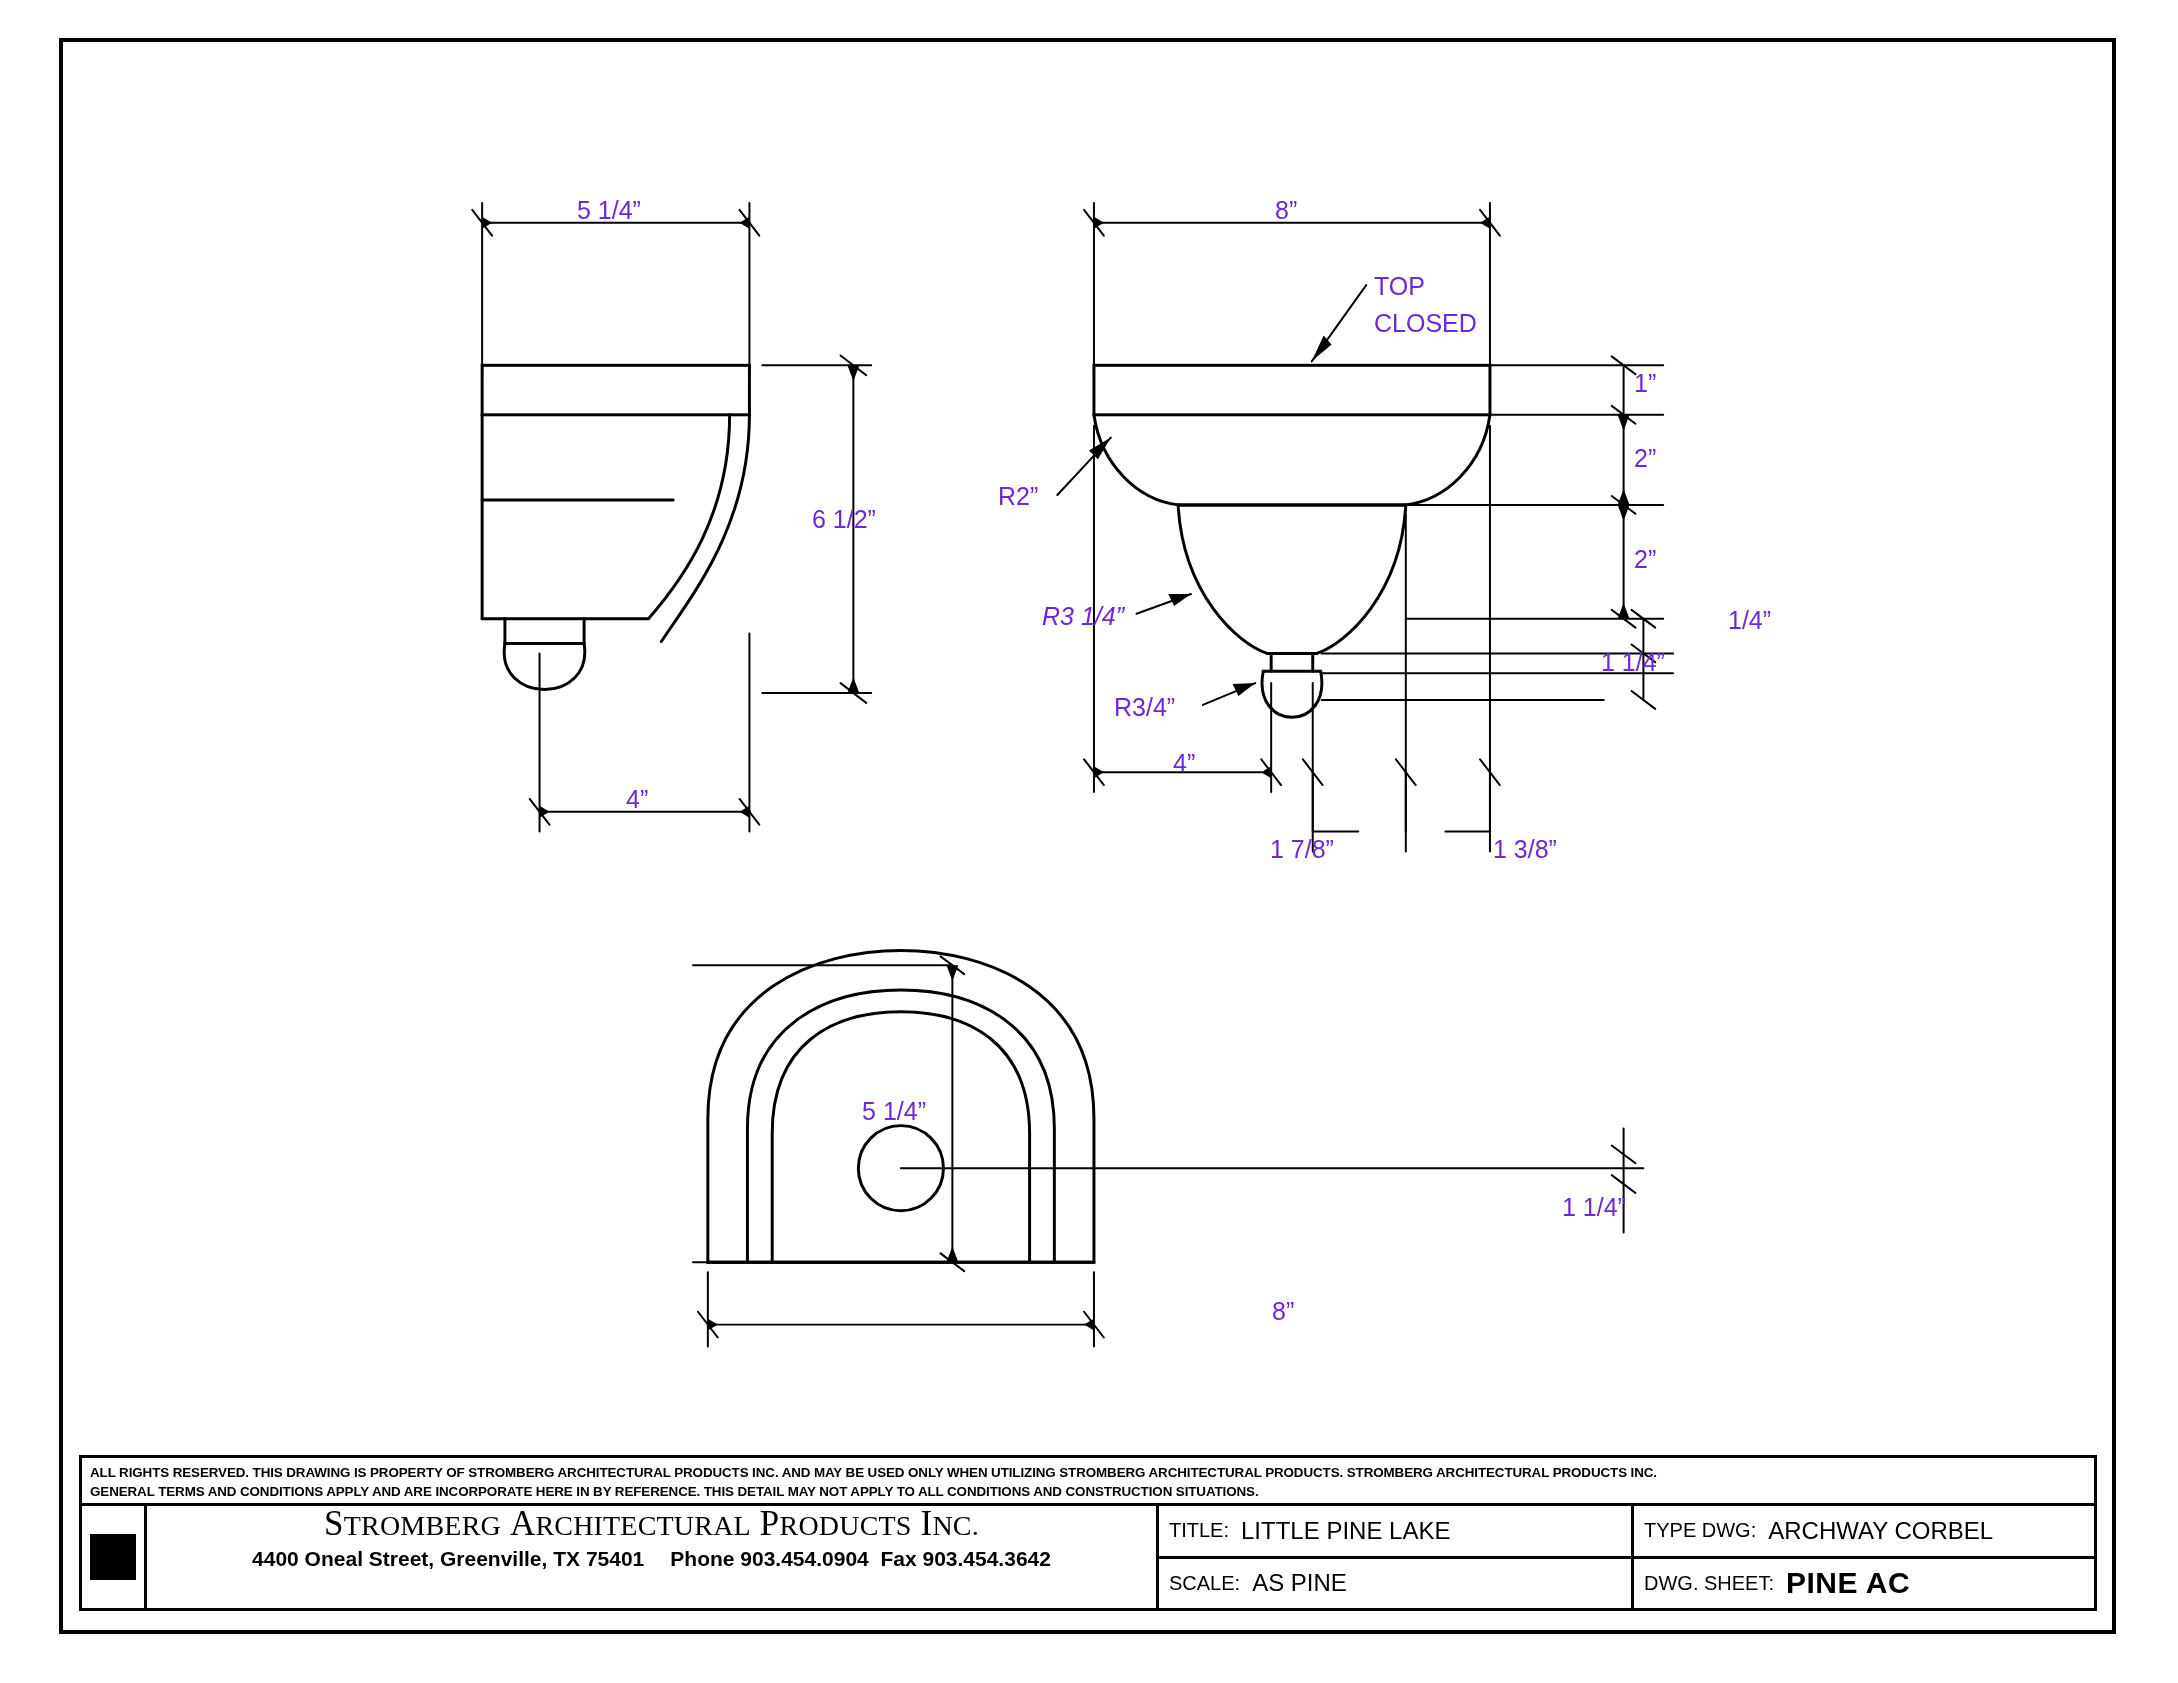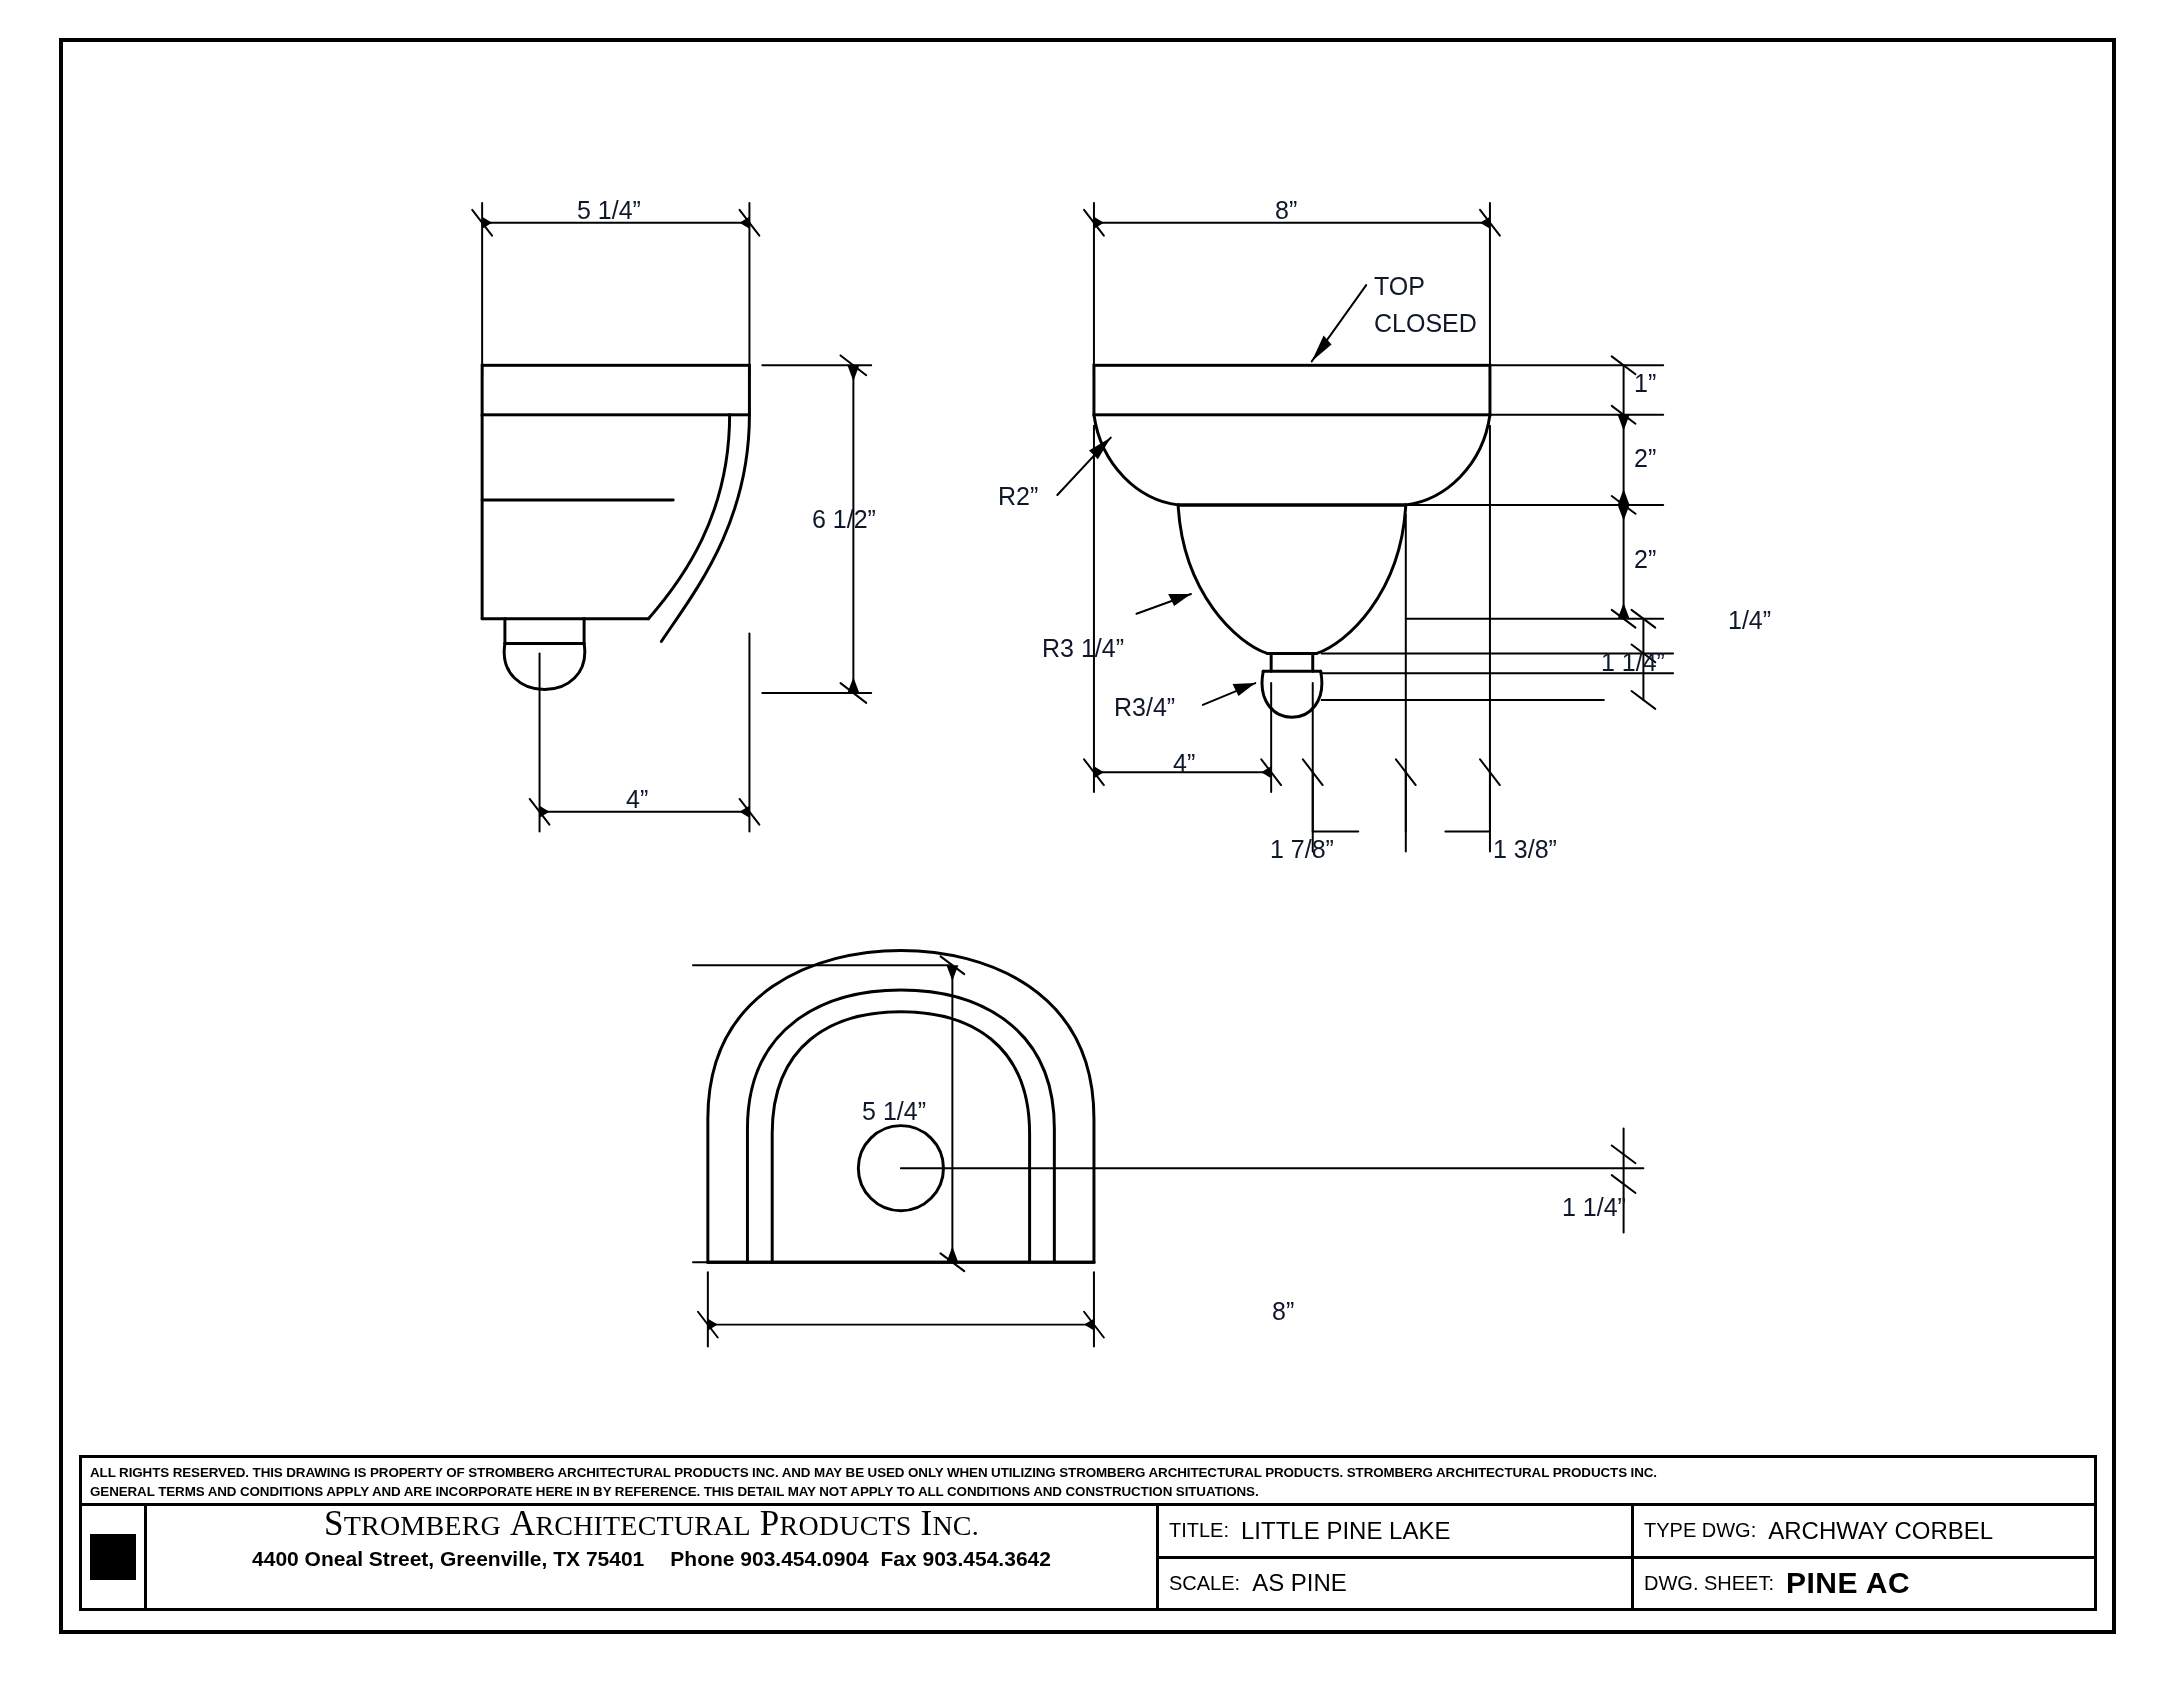--- a/index.html
+++ b/index.html
@@ -144,21 +144,21 @@
   .tb-value.big {
     font-size: 30px;
     font-weight: bold;
     letter-spacing: 0.5px;
     text-align: center;
   }
   
   .dim {
     position: absolute;
     font-size: 25px;
-    color: #0f172a;
+    color: #6d28d9;
     white-space: nowrap;
     font-family: "Liberation Sans", sans-serif;
   }
 </style>
 </head>
 <body>
 
 <div id="sheet">
 
   <div class="border-outer"></div>
@@ -331,21 +331,21 @@
   </svg>
 
   <div class="dim" style="left:577px; top:196px;">5  1/4”</div>
   <div class="dim" style="left:812px; top:505px;">6  1/2”</div>
   <div class="dim" style="left:626px; top:785px;">4”</div>
 
   <div class="dim" style="left:1275px; top:196px;">8”</div>
   <div class="dim" style="left:1374px; top:272px;">TOP</div>
   <div class="dim" style="left:1374px; top:309px;">CLOSED</div>
   <div class="dim" style="left:998px; top:482px;">R2”</div>
-  <div class="dim" style="left:1042px; top:634px;">R3  1/4”</div>
+  <div class="dim" style="left:1042px; top:602px;font-style:italic;">R3  1/4”</div>
   <div class="dim" style="left:1114px; top:693px;">R3/4”</div>
   <div class="dim" style="left:1634px; top:369px;">1”</div>
   <div class="dim" style="left:1634px; top:444px;">2”</div>
   <div class="dim" style="left:1634px; top:545px;">2”</div>
   <div class="dim" style="left:1728px; top:606px;">1/4”</div>
   <div class="dim" style="left:1601px; top:648px;">1  1/4”</div>
   <div class="dim" style="left:1173px; top:749px;">4”</div>
   <div class="dim" style="left:1270px; top:835px;">1  7/8”</div>
   <div class="dim" style="left:1493px; top:835px;">1  3/8”</div>
 

